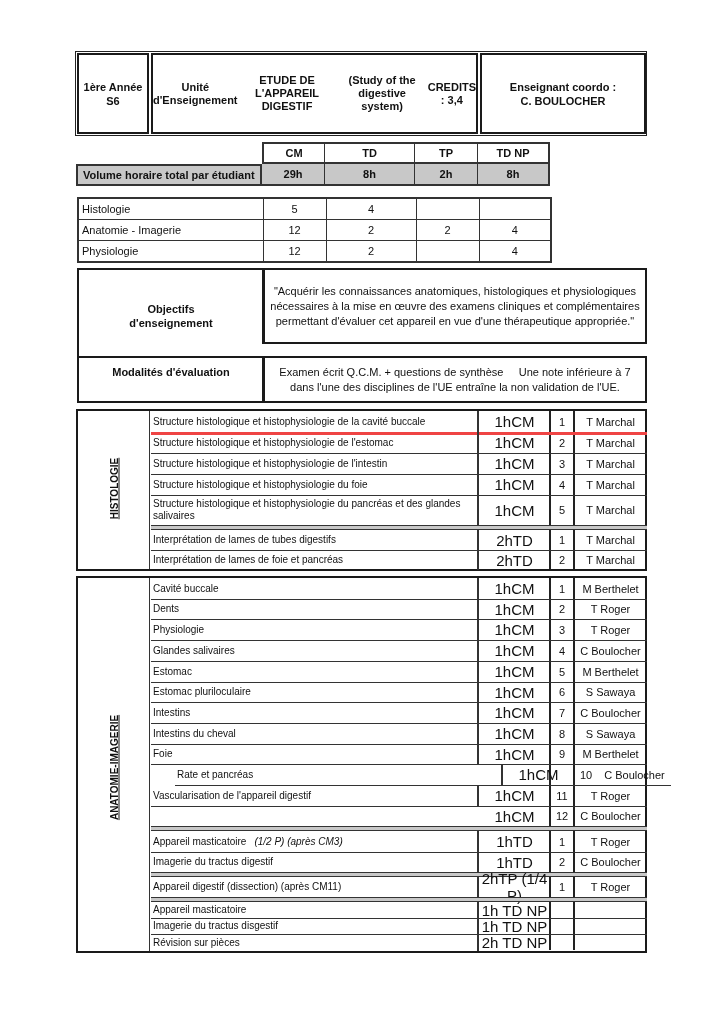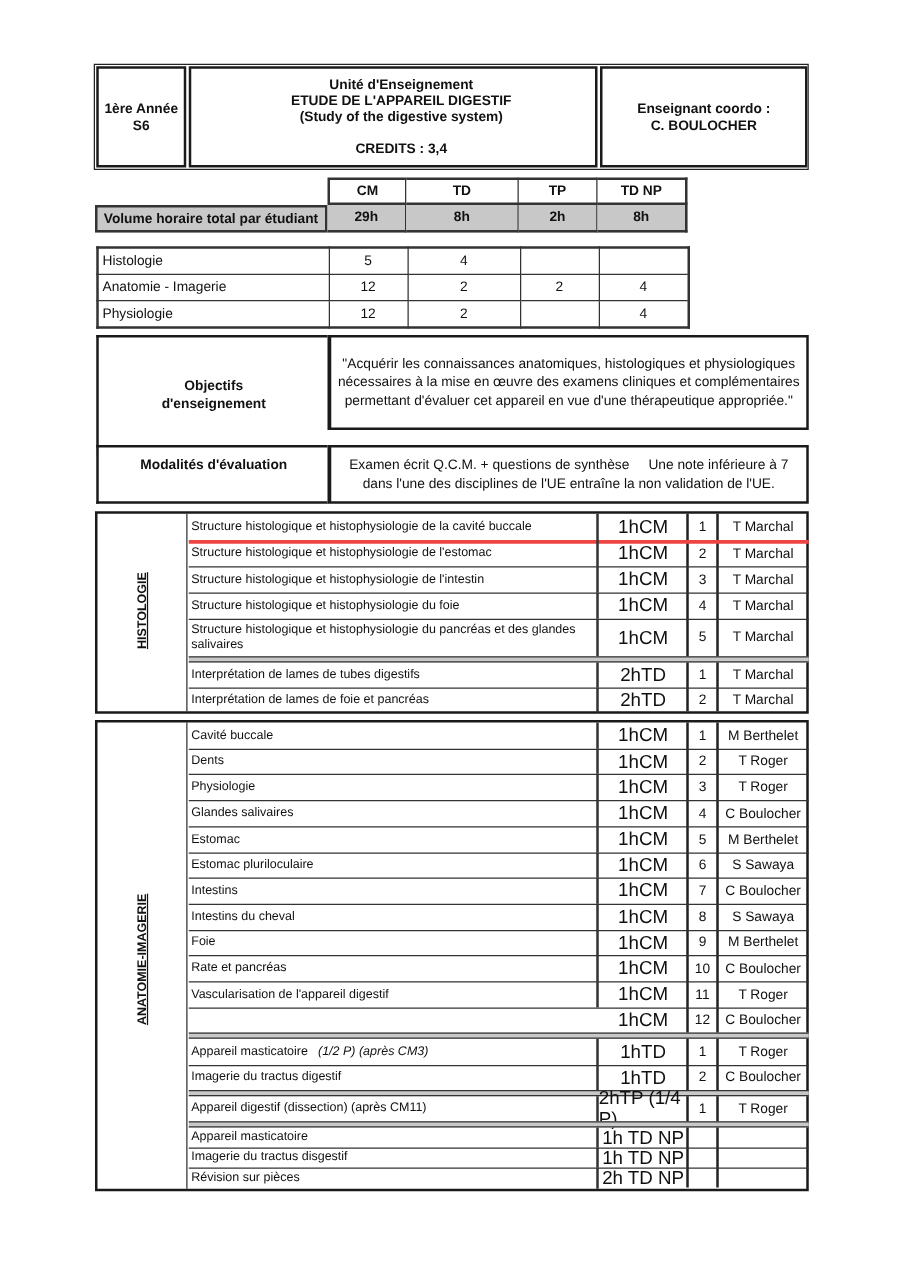--- a/index.html
+++ b/index.html
@@ -24,21 +24,21 @@
   .vert-label { position:absolute; font-weight:bold; font-size:10px; text-decoration:underline; white-space:nowrap; transform:rotate(-90deg); transform-origin:center center; }
 </style>
 </head>
 <body>
 
 <div class="abs" style="left:75px;top:51px;width:572px;height:85px;border:1px solid #222;"></div>
 <div class="abs box center bold f11" style="left:77px;top:53px;width:72px;height:81px;flex-direction:column;line-height:14px;">
   <span>1ère Année</span>
   <span>S6</span>
 </div>
-<div class="abs box center bold f11" style="left:151px;top:53px;width:327px;height:81px;flex-direction:column;line-height:13px;padding-left:13px;">
+<div class="abs box center bold f11" style="left:151px;top:53px;width:327px;height:81px;flex-direction:row;line-height:13px;">
   <span>Unité d'Enseignement</span>
   <span>ETUDE DE L'APPAREIL DIGESTIF</span>
   <span>(Study of the digestive system)</span>
   <span style="height:12px"></span>
   <span>CREDITS : 3,4</span>
 </div>
 <div class="abs box center bold f11" style="left:480px;top:53px;width:166px;height:81px;flex-direction:column;line-height:14px;">
   <span>Enseignant coordo :</span>
   <span>C. BOULOCHER</span>
 </div>
@@ -156,21 +156,21 @@
       <div class="num">2</div>
       <div class="teacher">T Marchal</div>
     </div>
   </div>
 </div>
 
 <div class="abs box" style="left:76px;top:576px;width:571px;height:377px;border:2px solid #1a1a1a;">
   <div class="abs" style="left:0;top:0;width:72px;height:100%;border-right:1px solid #333;">
     <span class="vert-label" style="left:-24px;top:184px;width:120px;text-align:center;">ANATOMIE-IMAGERIE</span>
   </div>
-  <div class="abs" style="left:73px;top:0;width:496px;height:372px;">
+  <div class="abs" style="left:73px;top:0;width:496px;height:372px;text-align:center;">
     <div class="abs" style="left:398px;top:0;width:3px;height:100%;border-left:2px solid #222;"></div>
     <div class="abs" style="left:422px;top:0;width:1px;height:100%;border-left:2px solid #222;"></div>
 
     <div class="seq-row" style="top:0;height:21px;border-bottom:1px solid #333;">
       <div class="topic">Cavité buccale</div>
       <div class="hrs">1hCM</div>
       <div class="num">1</div>
       <div class="teacher">M Berthelet</div>
     </div>
     <div class="seq-row" style="top:21px;height:20px;border-bottom:1px solid #333;">
@@ -214,21 +214,21 @@
       <div class="hrs">1hCM</div>
       <div class="num">8</div>
       <div class="teacher">S Sawaya</div>
     </div>
     <div class="seq-row" style="top:166px;height:20px;border-bottom:1px solid #333;">
       <div class="topic">Foie</div>
       <div class="hrs">1hCM</div>
       <div class="num">9</div>
       <div class="teacher">M Berthelet</div>
     </div>
-    <div class="seq-row" style="top:186px;height:21px;border-bottom:1px solid #333;">
+    <div class="seq-row" style="top:186px;height:21px;border-bottom:1px solid #333;margin-left:24px;">
       <div class="topic">Rate et pancréas</div>
       <div class="hrs">1hCM</div>
       <div class="num">10</div>
       <div class="teacher">C Boulocher</div>
     </div>
     <div class="seq-row" style="top:207px;height:21px;border-bottom:1px solid #333;">
       <div class="topic">Vascularisation de l'appareil digestif</div>
       <div class="hrs">1hCM</div>
       <div class="num">11</div>
       <div class="teacher">T Roger</div>

